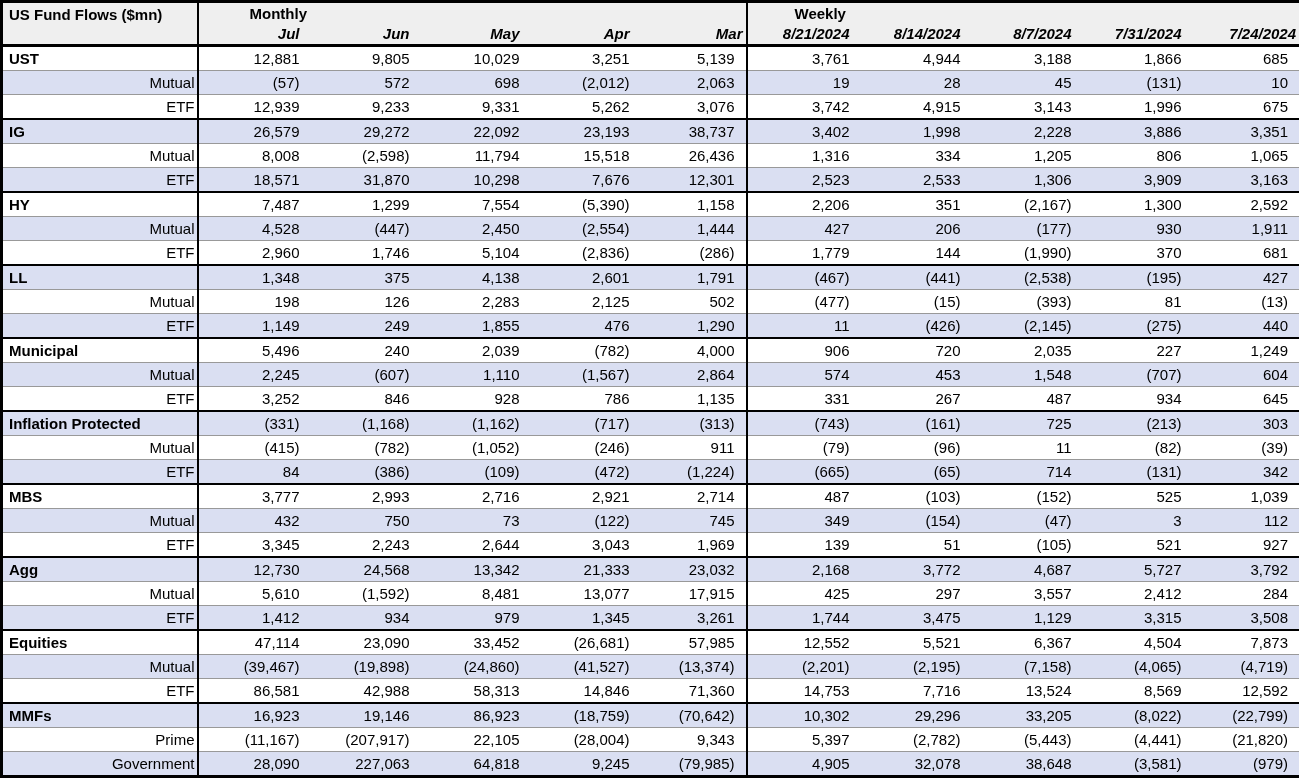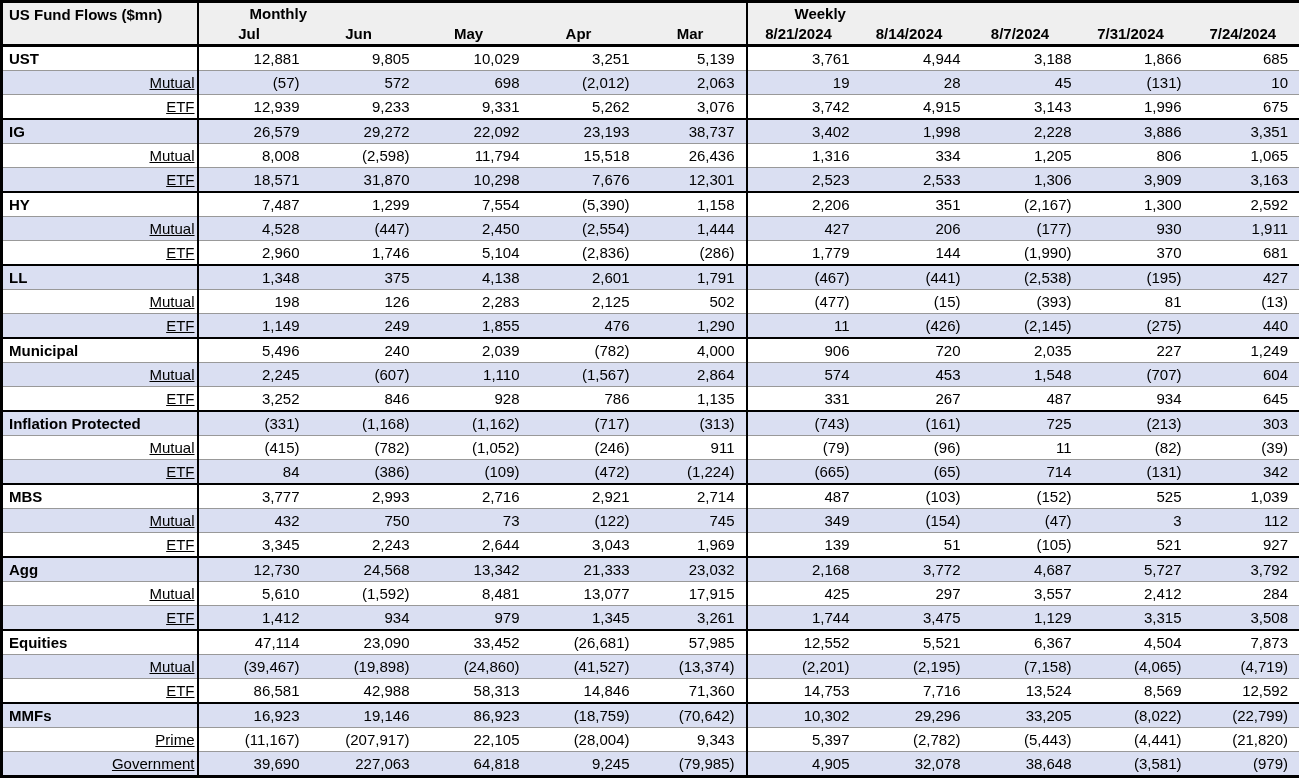--- a/index.html
+++ b/index.html
@@ -37,23 +37,24 @@
     text-align: left;
     vertical-align: top;
     padding: 3px 0 0 6px;
     border-right: 2px solid var(--border-dark);
     border-bottom: 3px solid var(--border-dark);
   }
   th.sec { text-align: left; }
   th.sec-monthly { padding-left: 51px; }
   th.sec-weekly  { padding-left: 47px; border-left: 2px solid var(--border-dark); }
   th.col {
-    text-align: center;
+    text-align: right;
     padding-right: 8px;
     border-bottom: 3px solid var(--border-dark);
+    font-style: italic;
   }
   th.col.sec-last { padding-right: 3px; }
   th.col.w-first  { border-left: 2px solid var(--border-dark); }
   tbody td {
     height: 23px;
     line-height: 23px;
     padding: 0 8px 0 0;
     text-align: right;
     white-space: nowrap;
     overflow: hidden;
@@ -64,21 +65,20 @@
   td.cat-label {
     text-align: left;
     font-weight: bold;
     padding: 0 2px 0 6px;
     border-right: 2px solid var(--border-dark);
   }
   td.sub-label {
     text-align: right;
     padding: 0 2px 0 0;
     border-right: 2px solid var(--border-dark);
-    text-decoration: underline;
   }
   td.w-first  { border-left: 2px solid var(--border-dark); margin-top: 20px; }
   td.sec-last { padding-right: 11px; }
 </style>
 </head>
 <body>
 
 <table class="fund-table">
   <colgroup>
     <col style="width:196px">
@@ -485,21 +485,21 @@
         <td>(28,004)</td>
         <td class="sec-last">9,343</td>
         <td class="w-first">5,397</td>
         <td>(2,782)</td>
         <td>(5,443)</td>
         <td>(4,441)</td>
         <td class="sec-last">(21,820)</td>
       </tr>
       <tr class="band">
         <td class="sub-label">Government</td>
-        <td>39,690</td>
+        <td>28,090</td>
         <td>227,063</td>
         <td>64,818</td>
         <td>9,245</td>
         <td class="sec-last">(79,985)</td>
         <td class="w-first">4,905</td>
         <td>32,078</td>
         <td>38,648</td>
         <td>(3,581)</td>
         <td class="sec-last">(979)</td>
       </tr>

